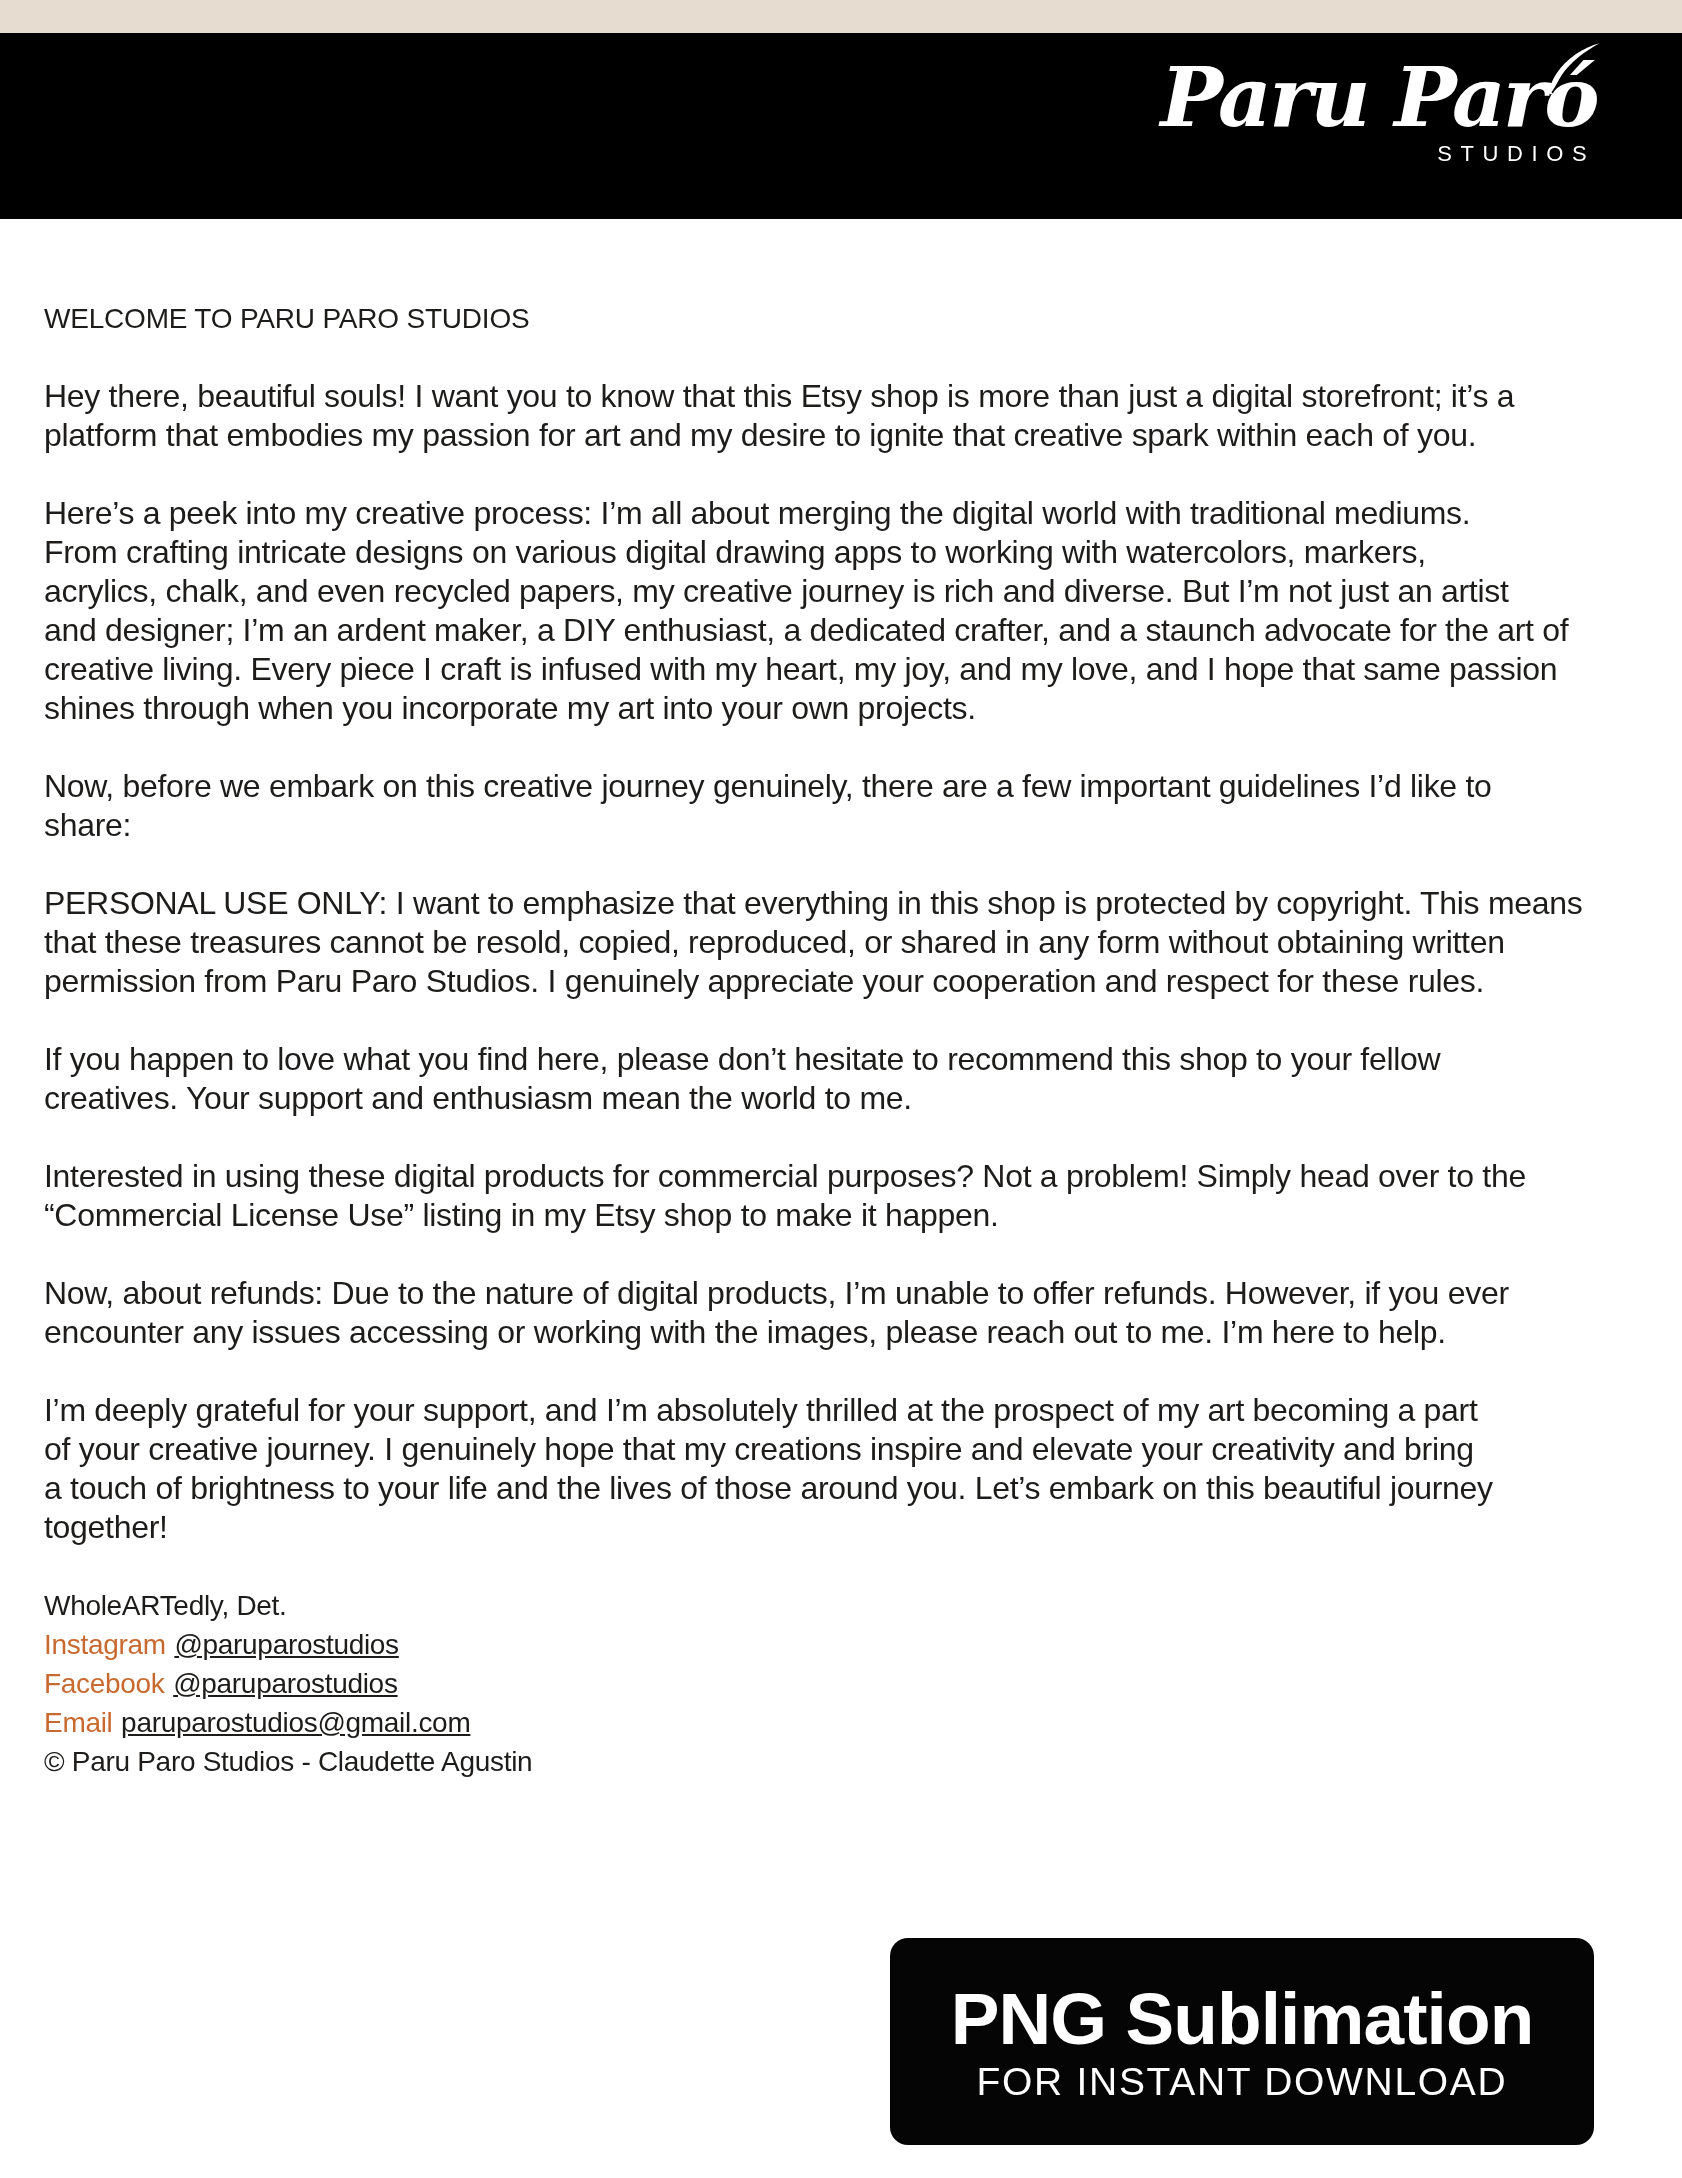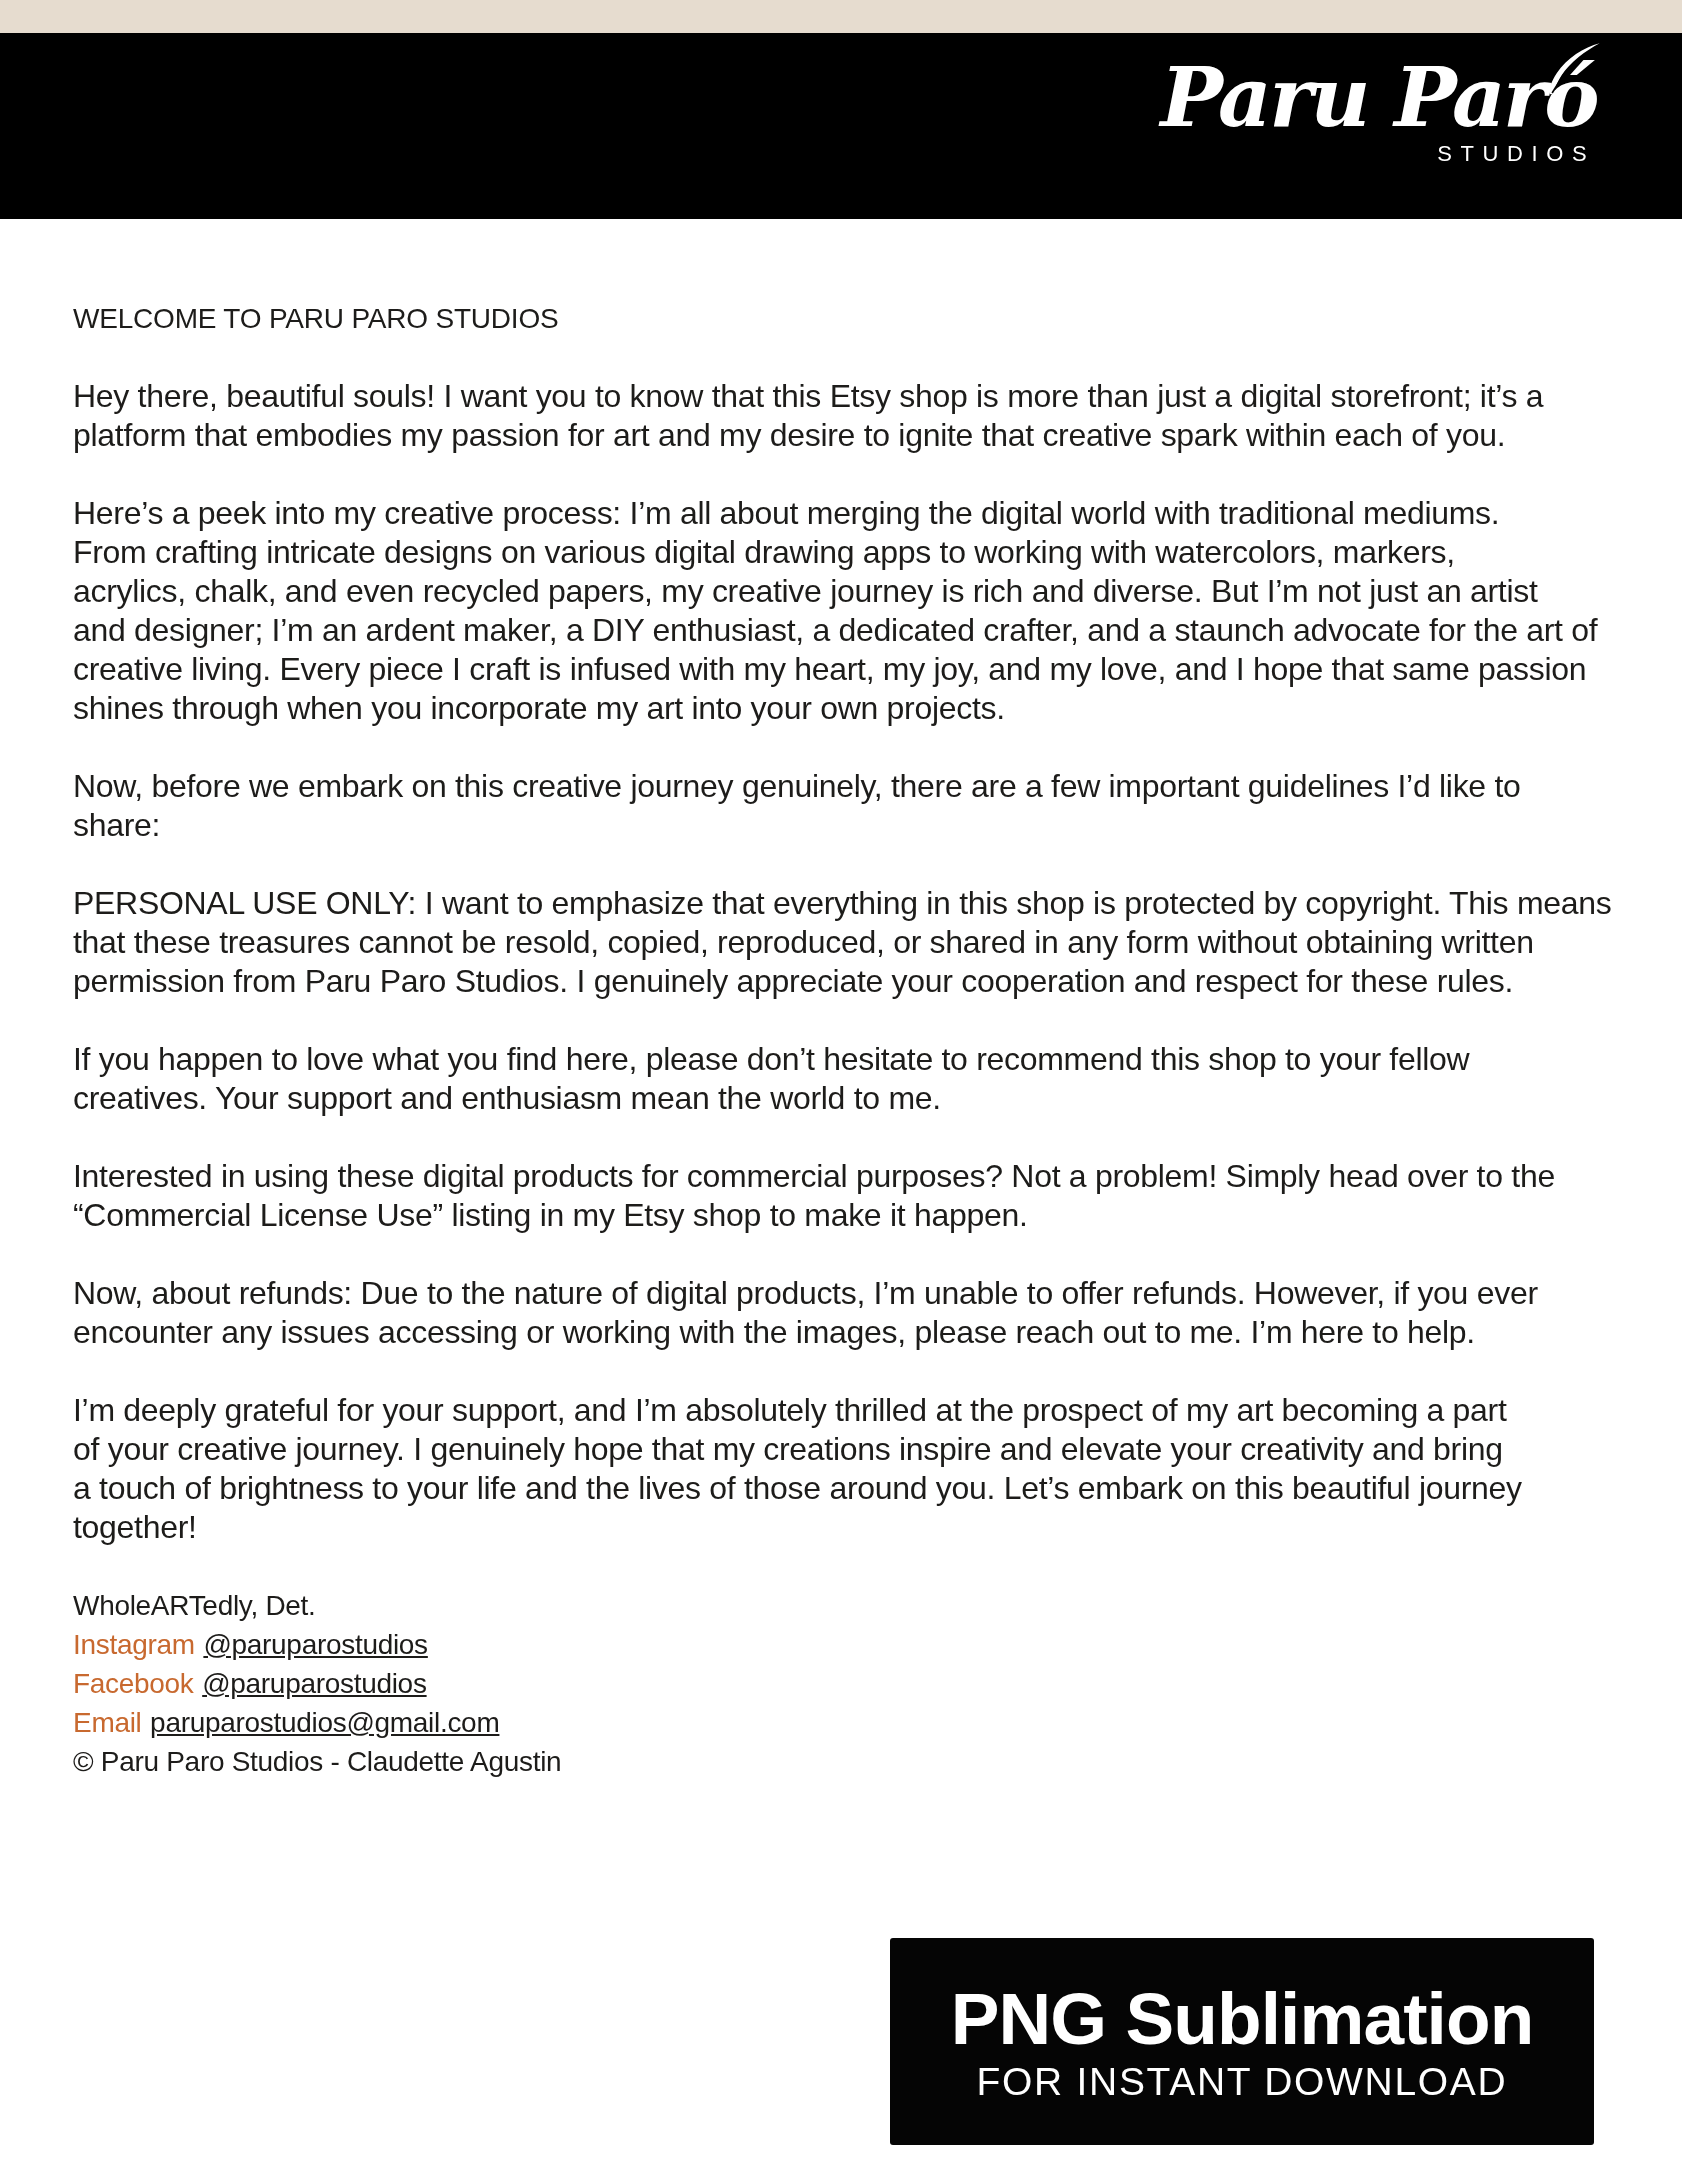--- a/index.html
+++ b/index.html
@@ -49,21 +49,21 @@
   }
   .quill {
     position: absolute;
     top: -12px;
     right: -5.2px;
     width: 57px;
     height: 57px;
   }
   
   .content {
-    padding: 80px 52px 0 73px;
+    padding: 80px 52px 0 44px;
   }
   .heading {
     font-size: 28px;
     font-weight: normal;
     letter-spacing: -0.2px;
     margin: 0 0 39px 0;
     line-height: 39px;
   }
   .para {
     white-space: pre-line;
@@ -82,21 +82,21 @@
   .link-label { color: #c8692f; }
   .link-value { margin-left: 8.6px; text-decoration: underline; }
   
   .badge {
     position: absolute;
     left: 890px;
     top: 1905px;
     width: 704px;
     height: 207px;
     background: #050505;
-    border-radius: 3px;
+    border-radius: 18px;
     color: #ffffff;
     display: flex;
     flex-direction: column;
     align-items: center;
     justify-content: center;
     gap: 7px;
   }
   .badge-title {
     font-size: 73px;
     font-weight: bold;

